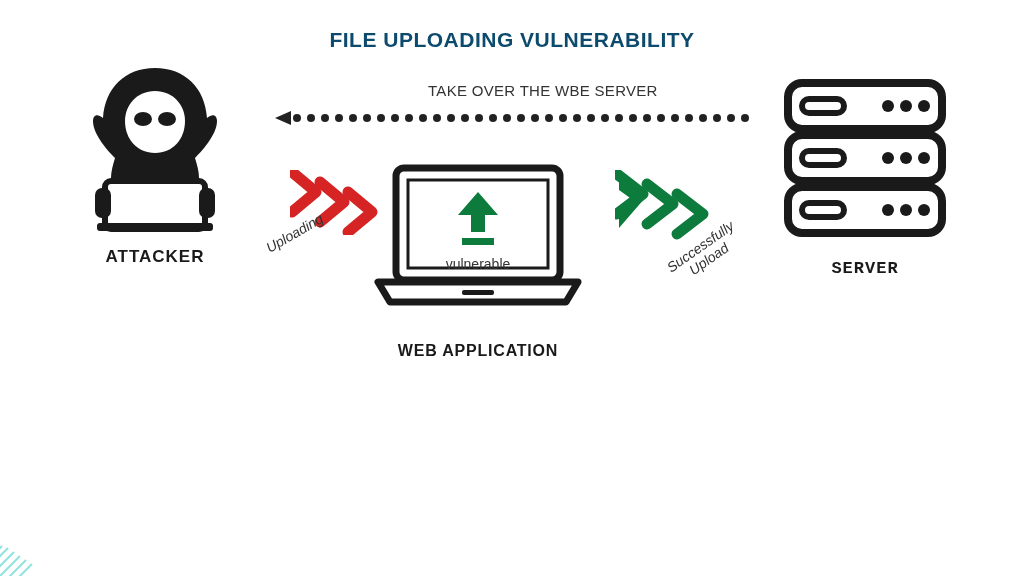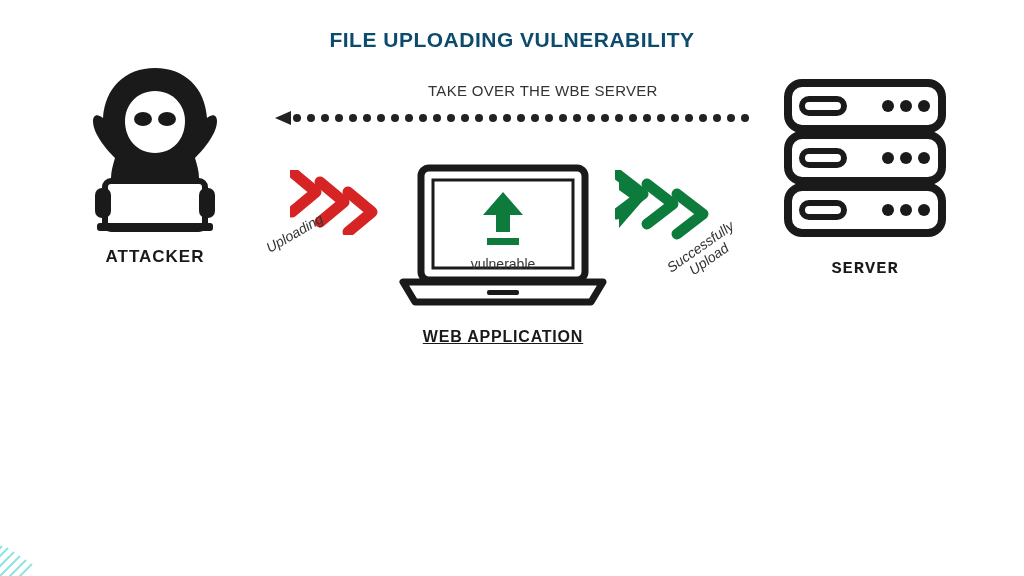--- a/index.html
+++ b/index.html
@@ -24,21 +24,21 @@
     .attacker-block { position: absolute; left: 70px; top: 63px; width: 170px; text-align: center; }
     .attacker-label { margin-top: 10px; font-weight: 900; font-size: 17px; letter-spacing: 1px; color: #1a1a1a; }
     .take-over-label { position: absolute; left: 380px; top: 82px; font-size: 15px; color: #333; letter-spacing: 0.3px; margin-left: 48px; }
     .dotted-arrow { position: absolute; left: 275px; top: 108px; }
     .dotted-arrow .dot { display:inline-block; width:8px; height:8px; border-radius:50%; background:#222; margin-right:6px; vertical-align:middle; }
     .dotted-arrow .arrowhead { display:inline-block; width:0; height:0; border-top:7px solid transparent; border-bottom:7px solid transparent; border-right:16px solid #222; vertical-align:middle; margin-right:2px; }
     .uploading-label { position: absolute; left: 263px; top: 225px; font-size: 14px; color:#333; font-style: italic; transform: rotate(-30deg); }
     .success-label { position: absolute; left: 660px; top: 238px; font-size: 14px; color:#333; font-style: italic; transform: rotate(-35deg); width:90px; text-align:center; line-height:1.1; }
     .chevrons-red { position: absolute; left: 290px; top: 170px; }
     .chevrons-green { position: absolute; left: 615px; top: 170px; }
-    .webapp-block { position: absolute; left: 383px; top: 160px; width: 240px; text-align: center; }
+    .webapp-block { position: absolute; left: 358px; top: 160px; width: 240px; text-align: center; }
     .webapp-label { margin-top: 10px; font-weight: 900; font-size: 16px; letter-spacing: 0.8px; color: #1a1a1a; }
     .vulnerable-label { font-size: 14px; color:#333; }
     .server-block { position: absolute; left: 770px; top: 75px; width: 190px; text-align: center; }
     .server-label { margin-top: 10px; font-weight: 900; font-size: 17px; letter-spacing: 1px; color: #1a1a1a; font-family: Liberation Mono, monospace; }
     .corner-deco { position: absolute; left:-20px; bottom:-20px; width:120px; height:120px; }
   </style>
 </head>
 <body>
 
 <div class="title">FILE UPLOADING VULNERABILITY</div>
@@ -81,21 +81,21 @@
       <rect x="40" y="20" width="140" height="88" fill="#fff" stroke="#1a1a1a" stroke-width="3"></rect>
       <path d="M10 122 L210 122 L198 142 L22 142 Z" fill="#fff" stroke="#1a1a1a" stroke-width="7" stroke-linejoin="round"></path>
       <rect x="94" y="130" width="32" height="5" rx="2" fill="#1a1a1a"></rect>
       <g>
         <path d="M110 32 L130 55 L117 55 L117 72 L103 72 L103 55 L90 55 Z" fill="#0c7b3c"></path>
         <rect x="94" y="78" width="32" height="7" fill="#0c7b3c"></rect>
       </g>
     </svg>
   </span>
   <div style="position:absolute; top:96px; left:0; right:0;" class="vulnerable-label">vulnerable</div>
-  <div class="webapp-label" style="margin-top:14px;text-decoration:underline;">WEB APPLICATION</div>
+  <div class="webapp-label" style="margin-top:28px;">WEB APPLICATION</div>
 </div>
 
 <div class="chevrons-green">
   <svg width="100" height="75" viewBox="0 0 100 75">
     <path d="M4 28 L30 8 L30 20 L12 33 L30 46 L30 58 Z" fill="#0c7b3c" transform="scale(-1,1) translate(-34,0)"></path>
     <path d="M2 4 L28 24 L2 44" stroke="#0c7b3c" stroke-width="11" fill="none" stroke-linecap="round" stroke-linejoin="round"></path>
     <path d="M32 14 L58 34 L32 54" stroke="#0c7b3c" stroke-width="11" fill="none" stroke-linecap="round" stroke-linejoin="round"></path>
     <path d="M62 24 L88 44 L62 64" stroke="#0c7b3c" stroke-width="11" fill="none" stroke-linecap="round" stroke-linejoin="round"></path>
   </svg>
 </div>

